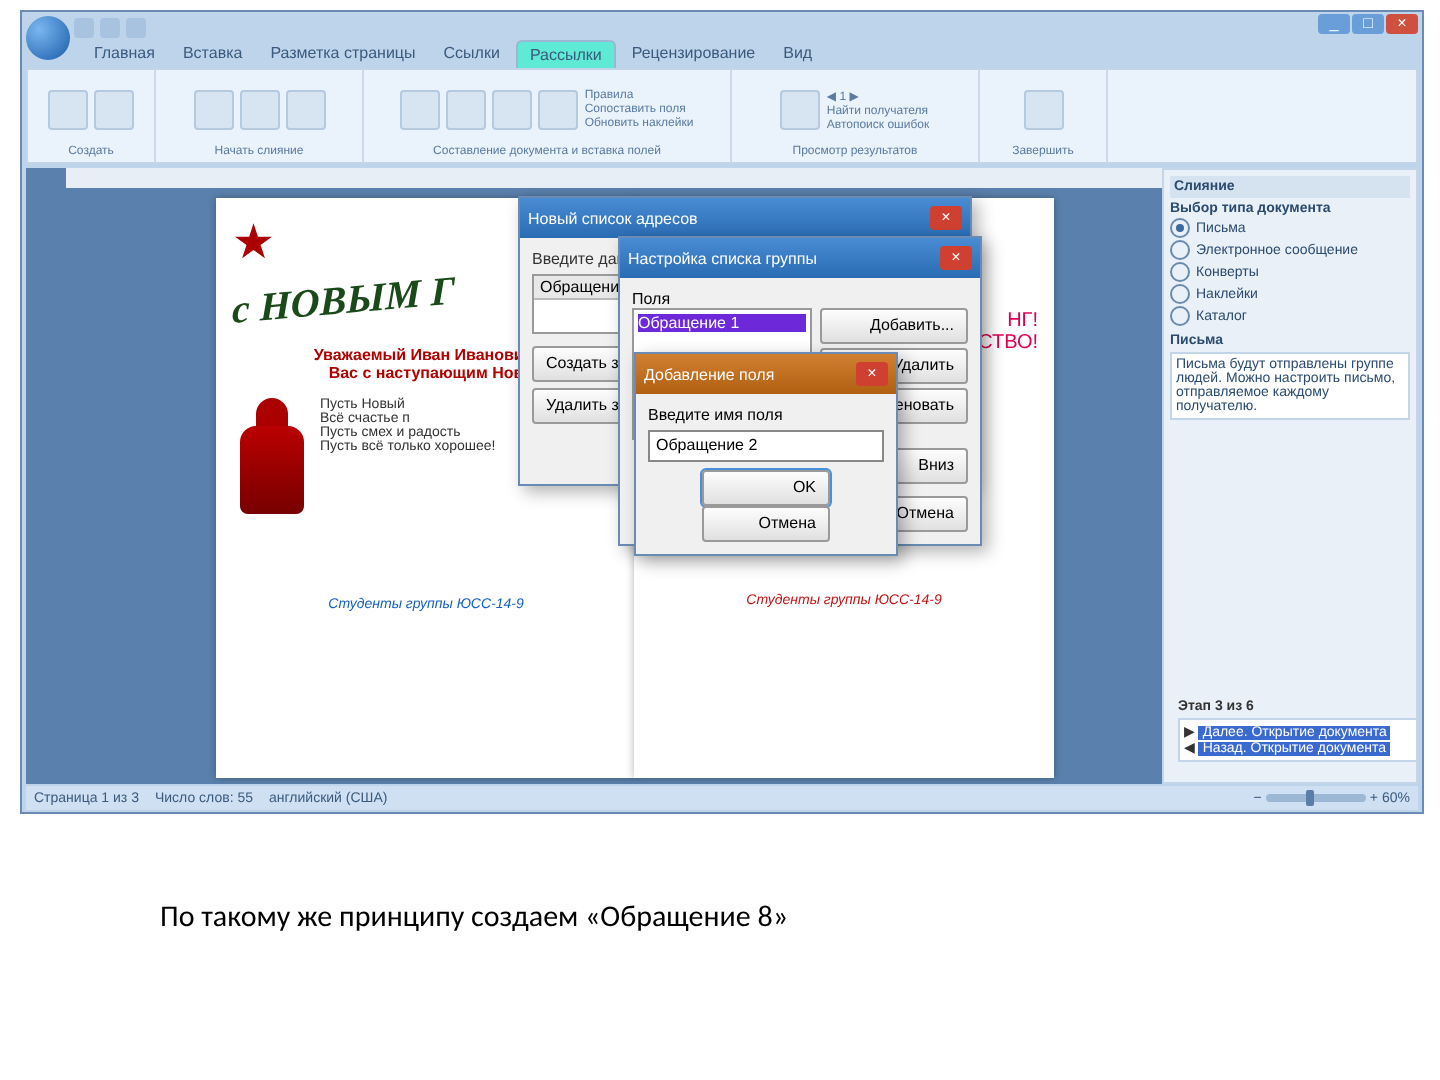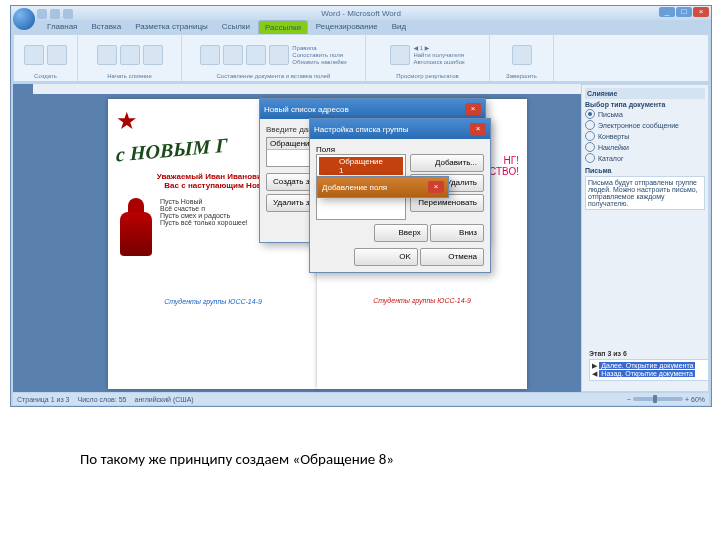--- a/index.html
+++ b/index.html
@@ -7,21 +7,21 @@
 .app{position:absolute;left:10px;top:5px;width:700px;height:400px;background:#bed4eb;border:1px solid #6a8bb3}
 .titlebar{height:14px;background:linear-gradient(#e4eefa,#c5daef);display:flex;align-items:center;justify-content:center;font-size:8px;color:#4a6a8d}
 .titlebar .spacer{flex:1}
 .winbtns{position:absolute;right:2px;top:1px;display:flex;gap:1px}
 .winbtn{width:16px;height:10px;border-radius:2px;font-size:8px;text-align:center;line-height:10px;color:#fff}
 .orb{position:absolute;left:2px;top:2px;width:22px;height:22px;border-radius:50%;background:radial-gradient(circle at 30% 30%,#7ab6f0,#1a5ca8);z-index:5}
 .qat{position:absolute;left:26px;top:2px;height:12px;display:flex;gap:3px;align-items:center}
 .qat span{width:10px;height:10px;background:#a7c3e0;border-radius:2px}
 .tabs{position:absolute;left:30px;top:14px;display:flex;gap:2px;font-size:8px;color:#3a5a7e}
 .tab{padding:2px 6px;border-radius:3px 3px 0 0}
-.tab.active{background:#84cc16;border:1px solid #9cb6d4;border-bottom:none}
+.tab.active{background:#5eead4;border:1px solid #9cb6d4;border-bottom:none}
 .ribbon{position:absolute;left:2px;right:2px;top:28px;height:46px;background:#eaf2fb;border:1px solid #c3d5e8;display:flex;font-size:7px}
 .rgroup{border-right:1px solid #cbd9ea;padding:2px 4px;display:flex;flex-direction:column;justify-content:flex-end;align-items:center;gap:1px}
 .rgroup .icons{display:flex;gap:3px;flex:1;align-items:center}
 .ricon{width:18px;height:18px;background:#d7e4f2;border:1px solid #b5cadf;border-radius:2px}
 .rgroup .lbl{color:#5a7aa0;font-size:6px}
 .workarea{position:absolute;left:2px;right:125px;top:78px;bottom:14px;background:#5a81ad;overflow:hidden}
 .ruler{position:absolute;left:20px;right:0;top:0;height:10px;background:#e8eef6}
 .page{position:absolute;width:210px;height:290px;background:#fff;box-shadow:0 0 4px rgba(0,0,0,.3);top:15px}
 .page.p1{left:95px}
 .page.p2{left:304px}
@@ -57,25 +57,20 @@
 .steps{font-size:7px;color:#333}
 .steps .hl{background:#3a6ad0;color:#fff;padding:0 2px}
 .thumb{position:absolute;right:2px;bottom:25px;width:120px;font-size:7px;color:#2a4a6e}
 .thumb .tb{border:1px solid #c3d5e8;background:#fff;padding:2px;margin-top:2px}
 </style>
 </head>
 <body>
 
 <div class="slide">
   <div class="app">
-    <div class="titlebar">
-      <span class="spacer"></span>
-      <span>Word - Microsoft Word</span>
-      <span class="spacer"></span>
-    </div>
     <div class="winbtns">
       <div class="winbtn" style="background:#6a9ed8">_</div>
       <div class="winbtn" style="background:#6a9ed8">□</div>
       <div class="winbtn" style="background:#d05040">×</div>
     </div>
     <div class="orb"></div>
     <div class="qat">
       <span></span>
       <span></span>
       <span></span>
@@ -251,21 +246,21 @@
 
     <div class="dlg" style="left:298px;top:112px;width:180px">
       <div class="dtb">
         <span>Настройка списка группы</span>
         <span class="x">×</span>
       </div>
       <div class="body">
         <div>Поля</div>
         <div style="display:flex;gap:4px">
           <div class="listbox" style="flex:1">
-            <div style="background:#c2410c;color:#fff;padding:0 20px">Обращение 1</div>
+            <div style="background:#6d28d9;color:#fff;padding:0 0">Обращение 1</div>
           </div>
           <div style="display:flex;flex-direction:column;gap:2px">
             <span class="btn" style="min-width:60px">Добавить...</span>
             <span class="btn" style="min-width:60px">Удалить</span>
             <span class="btn" style="min-width:60px">Переименовать</span>
           </div>
         </div>
         <div style="text-align:right;margin-top:4px">
           <span class="btn" style="min-width:40px">Вверх</span>
           <span class="btn" style="min-width:40px">Вниз</span>
@@ -275,18 +270,26 @@
           <span class="btn">Отмена</span>
         </div>
       </div>
     </div>
 
     <div class="dlg" style="left:306px;top:170px;width:130px">
       <div class="dtb" style="background:linear-gradient(#d08030,#b06010)">
         <span>Добавление поля</span>
         <span class="x">×</span>
       </div>
+      <div class="body">
+        <div>Введите имя поля</div>
+        <div class="input" style="height:14px;background:#fff;border:1px solid #888;padding:0 3px;line-height:14px;margin:3px 0">Обращение 2</div>
+        <div style="text-align:center;margin-top:4px">
+          <span class="btn dominant">OK</span>
+          <span class="btn">Отмена</span>
+        </div>
+      </div>
     </div>
 
   </div>
 
   <div class="caption">По такому же принципу создаем «Обращение 8»</div>
 </div>
 
 </body></html>

